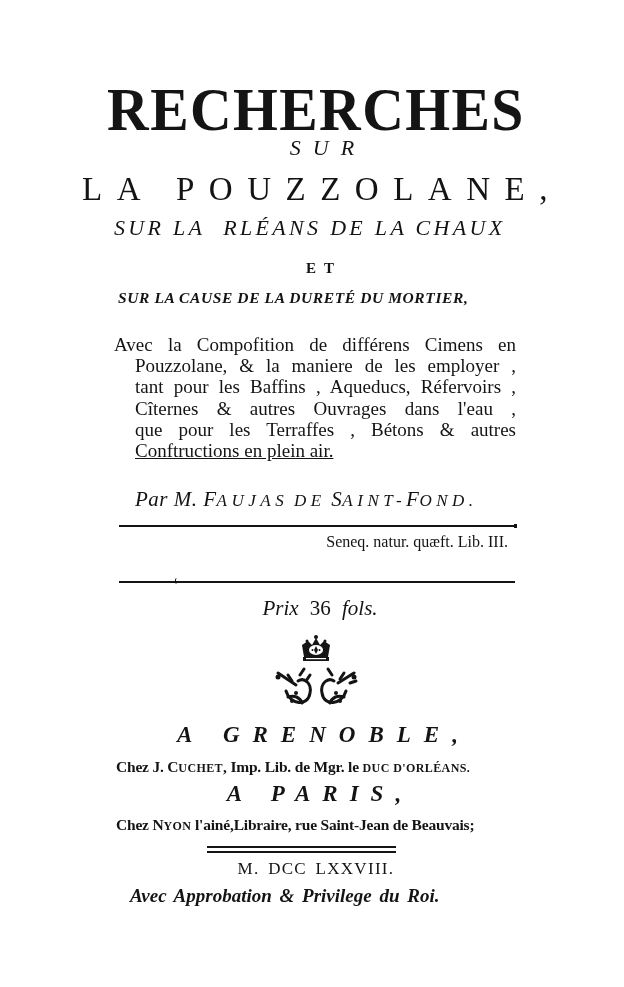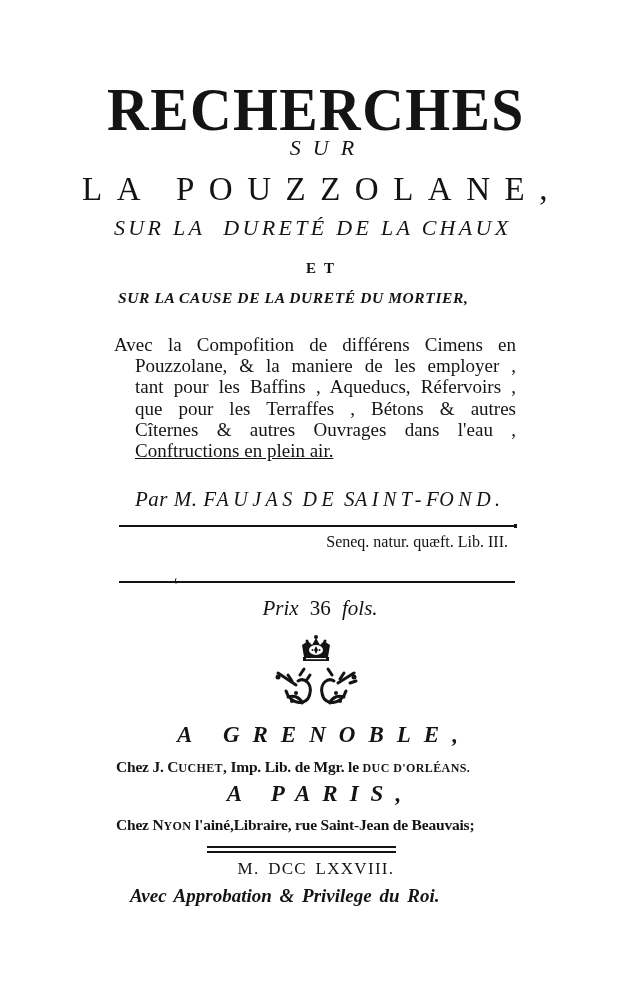--- a/index.html
+++ b/index.html
@@ -98,21 +98,21 @@
   .para .pl.last { text-align-last: left; text-decoration: underline; }
   .author {
     position: absolute;
     top: 487px;
     left: 131px;
     font-size: 21px;
     font-style: italic;
     white-space: nowrap;
     letter-spacing: 0.5px;
   }
-  .author .sc { font-size: 20px; letter-spacing: 4.5px; }
+  .author .sc { font-size: 17px; letter-spacing: 4.5px; }
   .author .cap { font-size: 21px; }
   
   .rule {
     position: absolute;
     background: #141414;
   }
   .rule-top {
     left: 115px;
     top: 525px;
     width: 396px;
@@ -228,33 +228,33 @@
 
 <div class="page">
 
   <div class="line title-main">RECHERCHES</div>
 
   <div class="line sur">SUR</div>
 
   <div class="line pouzzolane">LA POUZZOLANE,</div>
 
   <div class="line theorie">
-    <span>SUR LA</span><span class="gap"></span><span>DURETÉ DE LA CHAUX</span>
+    <span>SUR LA</span><span class="gap"></span><span>RLÉANS DE LA CHAUX</span>
   </div>
 
   <div class="line et">ET</div>
 
   <div class="line durete">SUR LA CAUSE DE LA DURETÉ DU MORTIER,</div>
 
   <div class="para">
     <span class="pl first">Avec la Compofition de différens Cimens en</span>
     <span class="pl indent">Pouzzolane, &amp; la maniere de les employer ,</span>
     <span class="pl indent">tant pour les Baffins , Aqueducs, Réfervoirs ,</span>
+    <span class="pl indent">Cîternes &amp; autres Ouvrages dans l'eau ,</span>
     <span class="pl indent">que pour les Terraffes , Bétons &amp; autres</span>
-    <span class="pl indent">Cîternes &amp; autres Ouvrages dans l'eau ,</span>
     <span class="pl indent last">Conftructions en plein air.</span>
   </div>
 
   <div class="author">
     <span>Par M.</span>
     <span class="cap">F</span><span class="sc">AUJAS</span>
     <span class="sc">DE</span>
     <span class="cap">S</span><span class="sc">AINT-</span><span class="cap">F</span><span class="sc">OND.</span>
   </div>
 

